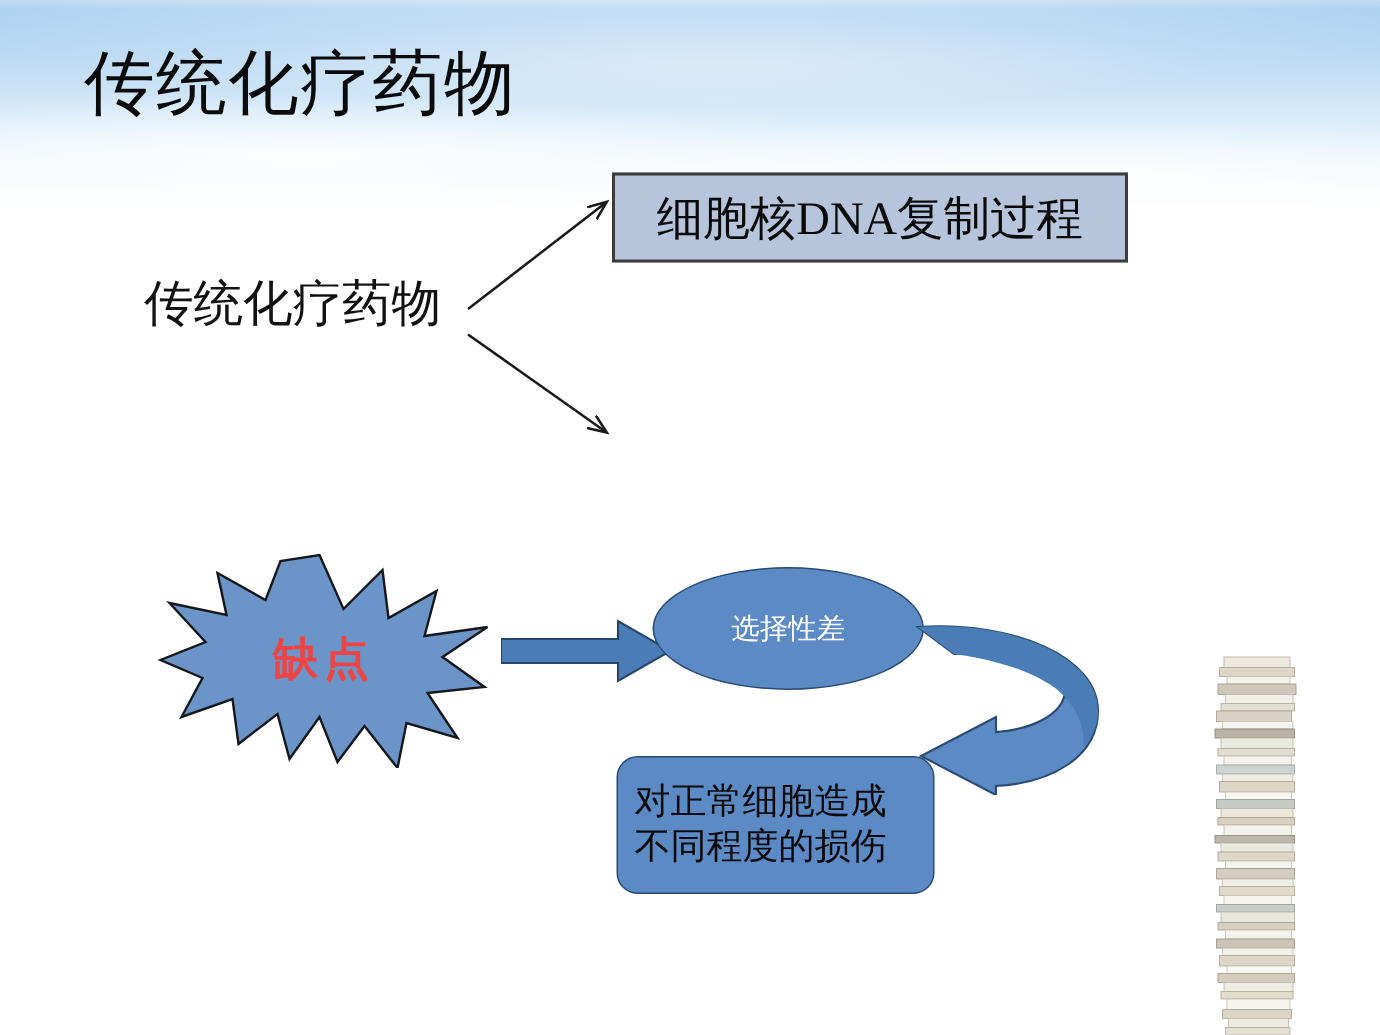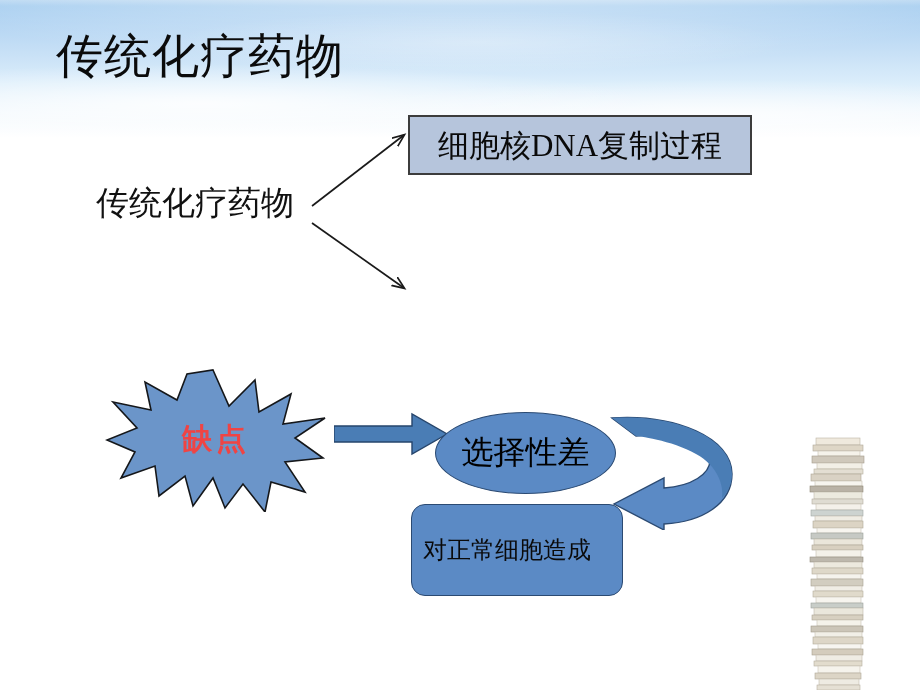--- a/index.html
+++ b/index.html
@@ -119,31 +119,31 @@
   
   #block-arrow {
     position: absolute;
     left: 334px; top: 412px;
     width: 114px; height: 44px;
   }
 
   
   #ellipse {
     position: absolute;
-    left: 435px; top: 412px;
+    left: 435px; top: 378px;
     width: 181px; height: 82px;
     box-sizing: border-box;
     border-radius: 50%;
     background: #5b8ac5;
     border: 1.5px solid #2b4a72;
     display: flex;
     align-items: center;
     justify-content: center;
-    color: #000000;
-    font-size: 32px;
+    color: #ffffff;
+    font-size: 19px;
     white-space: nowrap;
     font-family: "Liberation Serif", "DejaVu Serif", serif;
   }
 
   
   #curved-arrow {
     position: absolute;
     left: 606px; top: 412px;
     width: 132px; height: 118px;
   }
@@ -224,20 +224,21 @@
              L58,118 L8,92 L58,66 L58,76
              C86,74 104,62 104,48
              C104,28 66,20 30,24
              L6,6 Z" fill="#5b8ac5" stroke="#2b4a72" stroke-width="1.4"></path>
     <path d="M6,6 C70,2 126,26 126,62 C126,72 122,80 116,86
              C118,74 112,54 90,42 C66,28 30,24 30,24 Z" fill="#4a7db5" stroke="none"></path>
   </svg>
 
   <div id="rounded-box">
     <span>对正常细胞造成</span>
+    <span>不同程度的损伤</span>
   </div>
 
   <svg id="books" viewBox="0 0 72 254">
     <g stroke="#8d8madd" stroke-width="0"></g>
     <g>
 
       <g>
         <rect x="14" y="2" width="44" height="7" fill="#efe9dd" stroke="#bdb5a6" stroke-width="0.6"></rect>
         <rect x="11" y="9" width="50" height="6" fill="#ded6c6" stroke="#b0a899" stroke-width="0.6"></rect>
         <rect x="16" y="15" width="42" height="5" fill="#f5f2ea" stroke="#c7c0b2" stroke-width="0.6"></rect>

